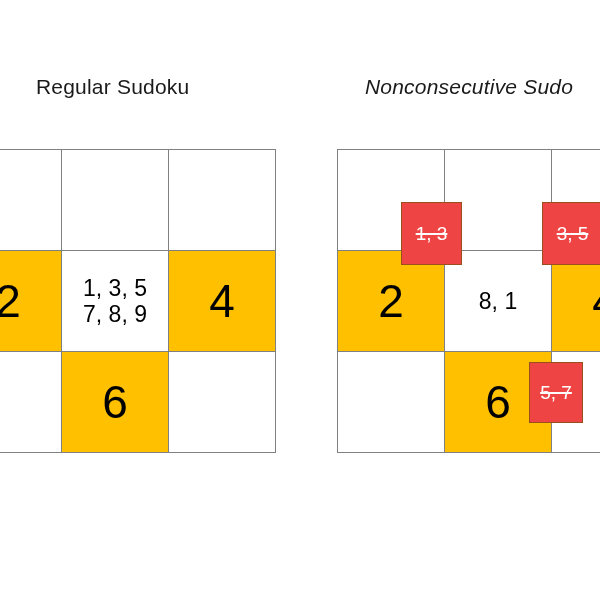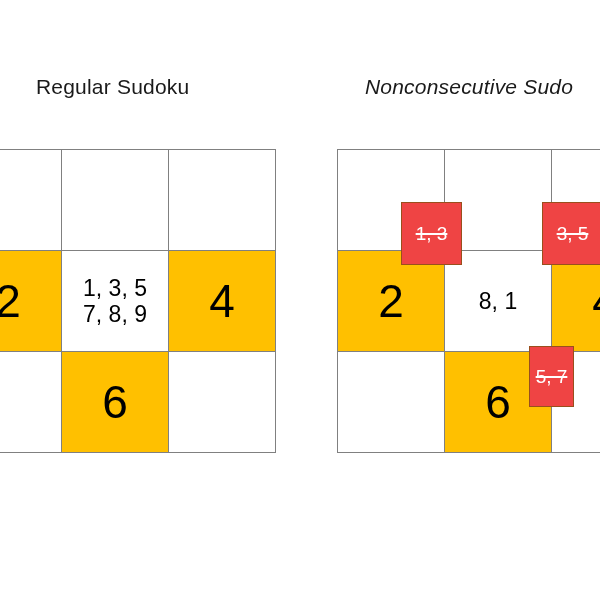--- a/index.html
+++ b/index.html
@@ -106,21 +106,21 @@
     line-height: 1;
     font-weight: 400;
     color: #ffffff;
     text-decoration: line-through;
     text-decoration-color: #ffffff;
     text-decoration-thickness: 2px;
     white-space: nowrap;
   }
   #badge-1 { left: 401px; top: 202px; width: 61px;  height: 63px; }
   #badge-2 { left: 542px; top: 202px; width: 61px;  height: 63px; }
-  #badge-3 { left: 529px; top: 346px; width: 45px;  height: 61px; }
+  #badge-3 { left: 529px; top: 362px; width: 54px;  height: 61px; }
 </style>
 </head>
 <body>
 
 <div class="stage">
 
   <div class="panel-title" id="title-left">Regular Sudoku</div>
 
   <div class="grid" id="grid-left">
     <div class="cell">

